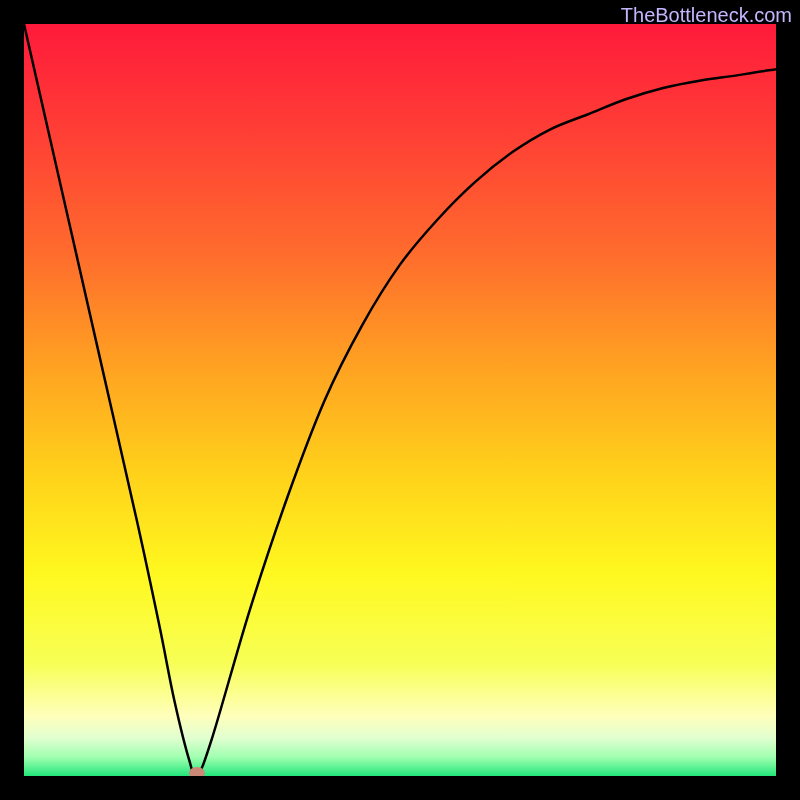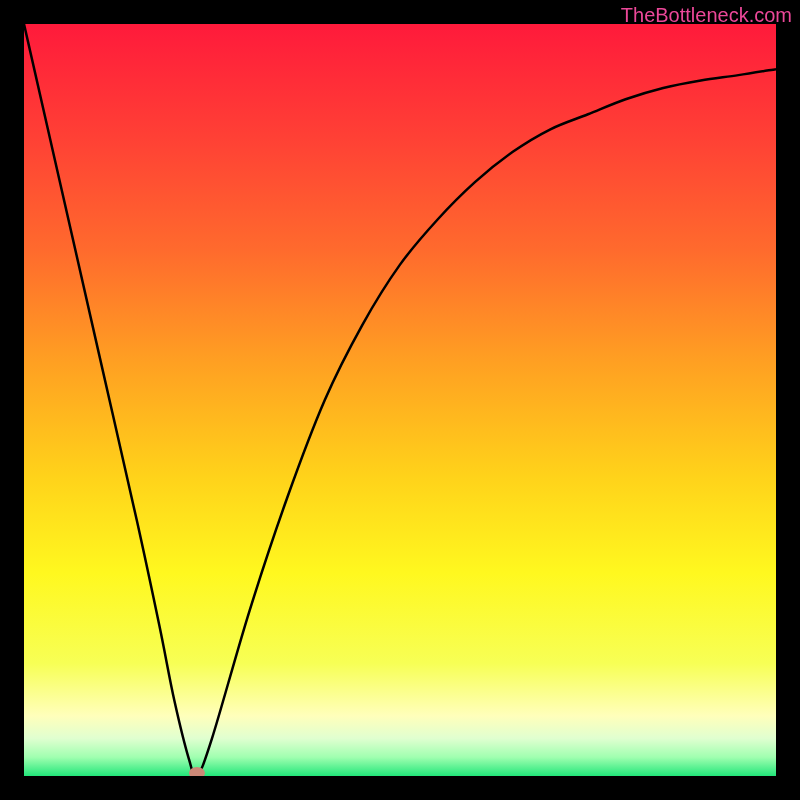--- a/index.html
+++ b/index.html
@@ -8,21 +8,21 @@
     width: 800px;
     height: 800px;
     background: #000;
     position: relative;
     font-family: Arial, sans-serif;
   }
   .watermark {
     position: absolute;
     top: 4px;
     right: 8px;
-    color: #ec4899;
+    color: #c4b5fd;
     font-size: 20px;
     z-index: 10;
     margin-left: 35px;
   }
   .chart-frame {
     position: absolute;
     top: 24px;
     left: 24px;
     width: 752px;
     height: 752px;

